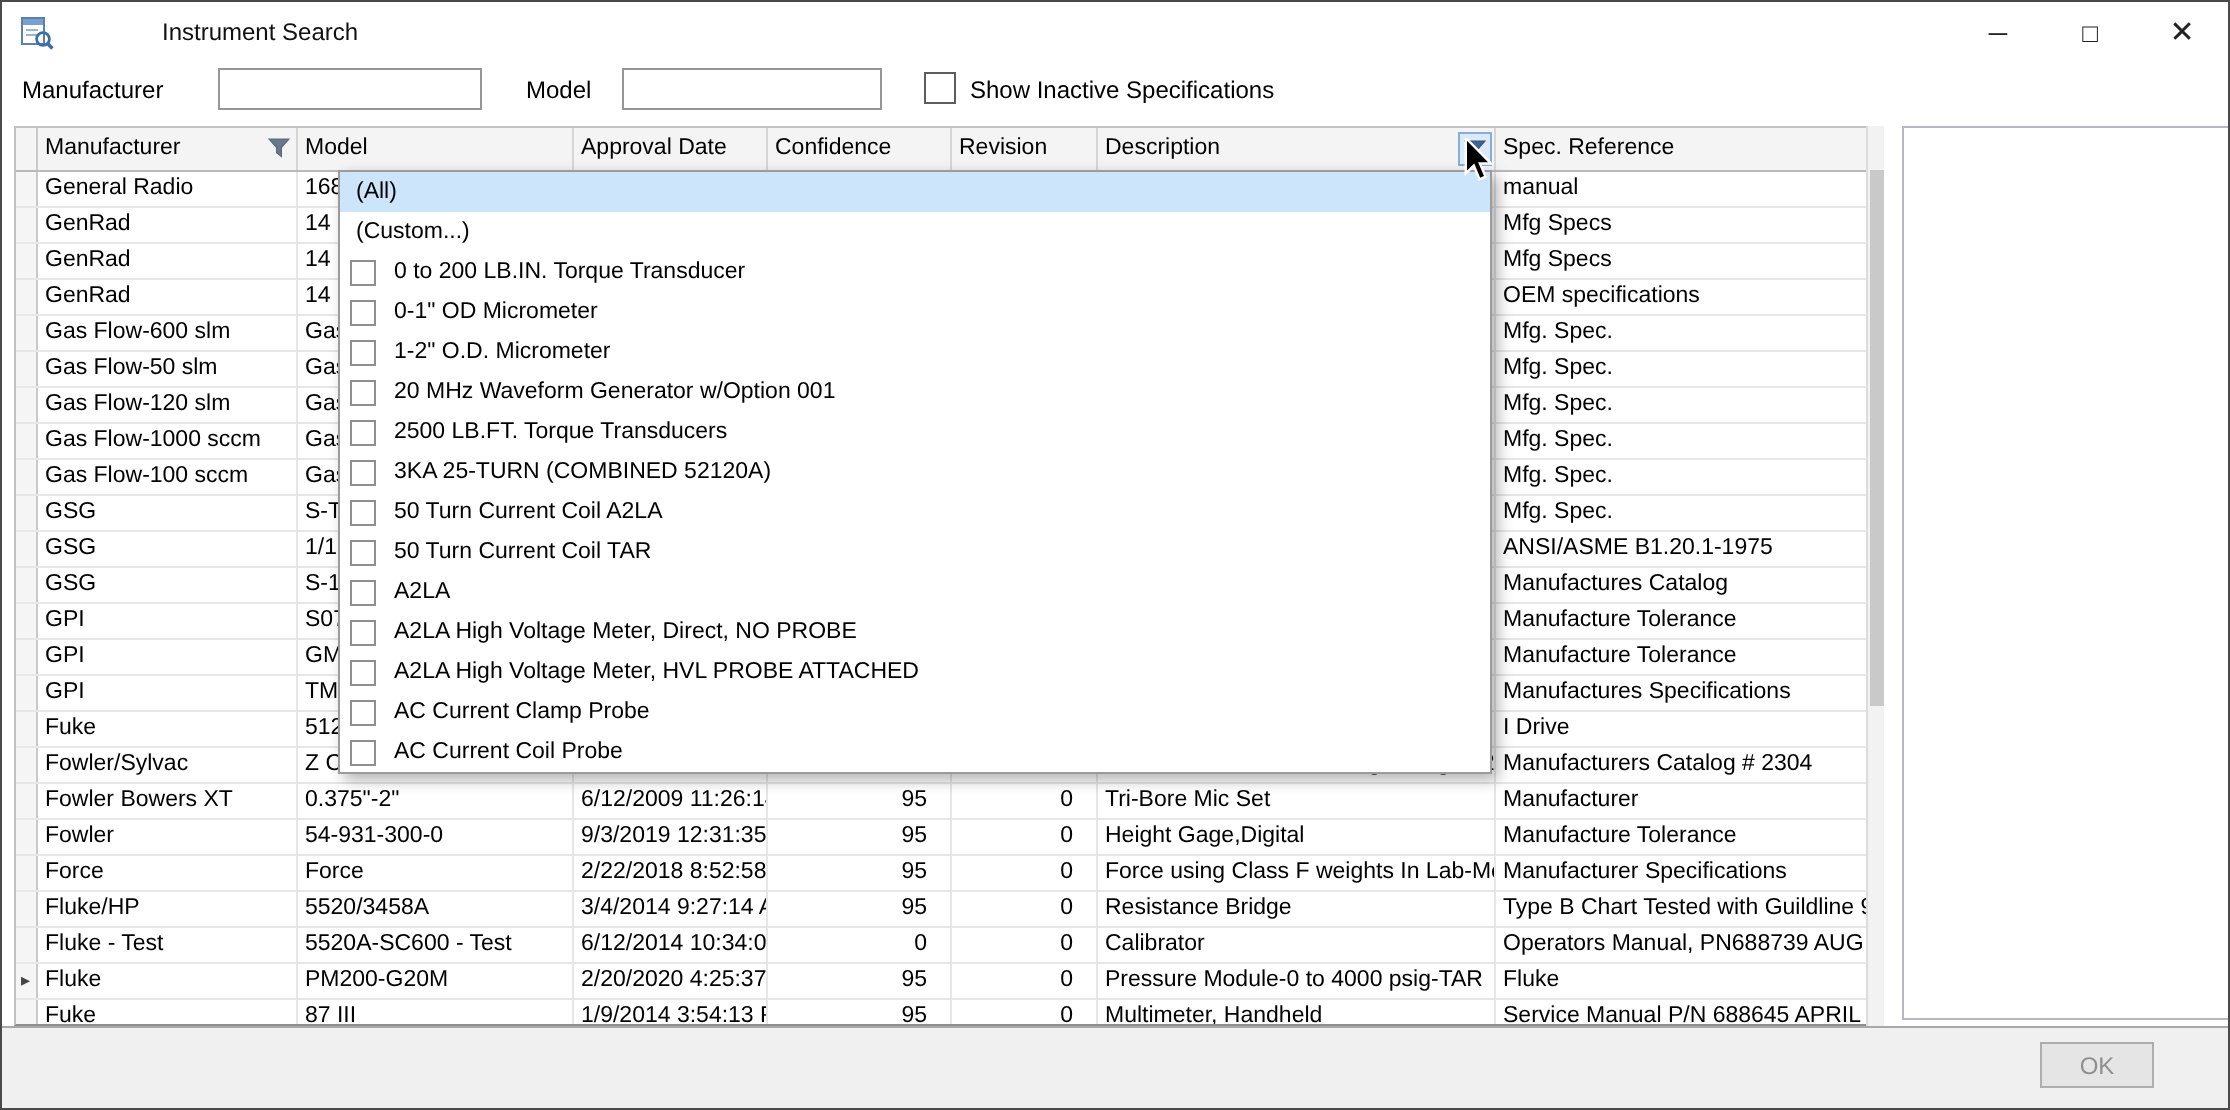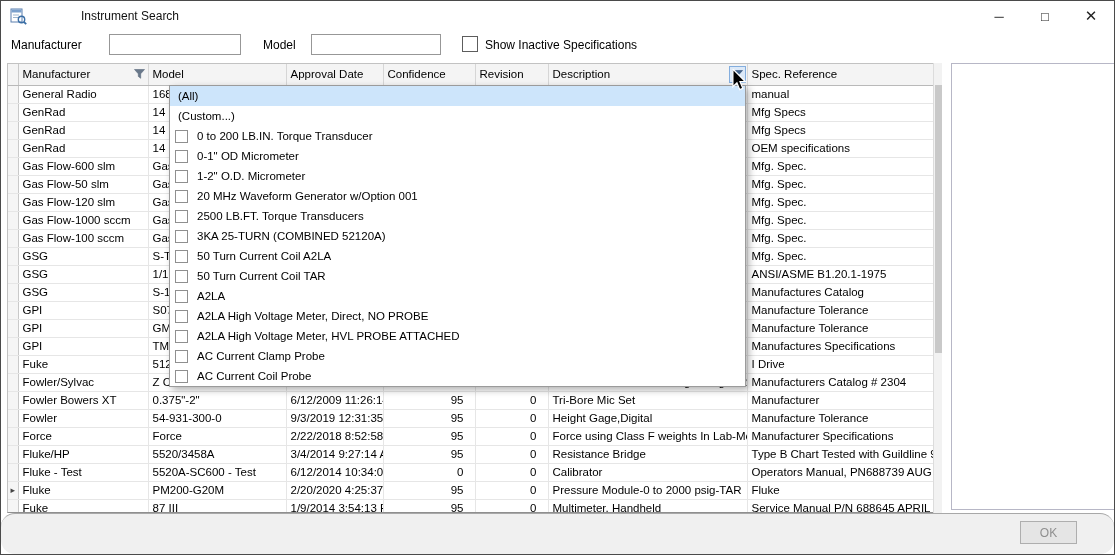--- a/index.html
+++ b/index.html
@@ -43,21 +43,21 @@
   .dd-item.selected { background:#cde5fb; }
   .dd-item.haschk { padding-left:5px; }
   .dd-check { width:13px; height:13px; border:1px solid #8f8f8f; background:#fff; margin-right:9px; flex:none; }
 
   
   .revpanel { position:absolute; left:950px; top:62px; width:164px; height:447px; border:1px solid #b7b7c6; background:#fff; }
   .revhdr { height:23px; background:#6a5fa8; color:#fff; font-size:11.5px; font-weight:bold; line-height:23px; padding-left:7px; }
   .revbody { height:423px; background:#fff; font-size:11.5px; padding:4px; }
 
   
-  .footer { position:absolute; left:0; top:512px; width:1113px; height:41px; background:#f0f0f0; border-top:1px solid #a8a8a8;border-radius:14px; }
+  .footer { position:absolute; left:0; top:512px; width:1113px; height:41px; background:#f0f0f0; border-top:1px solid #a8a8a8; }
   .okbtn { position:absolute; right:37px; top:7px; width:57px; height:23px; background:#e5e5e5; border:1px solid #aeaeae; color:#8f8f8f; font-size:12px; font-family:"Liberation Sans",sans-serif; }
 
   .cursor { position:absolute; left:730px; top:68px; z-index:50; }
 </style>
 </head>
 <body>
 
 <div class="window">
 
   <div class="titlebar">
@@ -339,21 +339,21 @@
             <td>Calibrator</td>
             <td>Operators Manual, PN688739 AUG 98 R</td>
           </tr>
           <tr>
             <td class="ind">▸</td>
             <td>Fluke</td>
             <td>PM200-G20M</td>
             <td>2/20/2020 4:25:37</td>
             <td class="num">95</td>
             <td class="num">0</td>
-            <td>Pressure Module-0 to 2000 psig-TAR</td>
+            <td>Pressure Module-0 to 4000 psig-TAR</td>
             <td>Fluke</td>
           </tr>
           <tr>
             <td class="ind"></td>
             <td>Fuke</td>
             <td>87 III</td>
             <td>1/9/2014 3:54:13 P</td>
             <td class="num">95</td>
             <td class="num">0</td>
             <td>Multimeter, Handheld</td>

